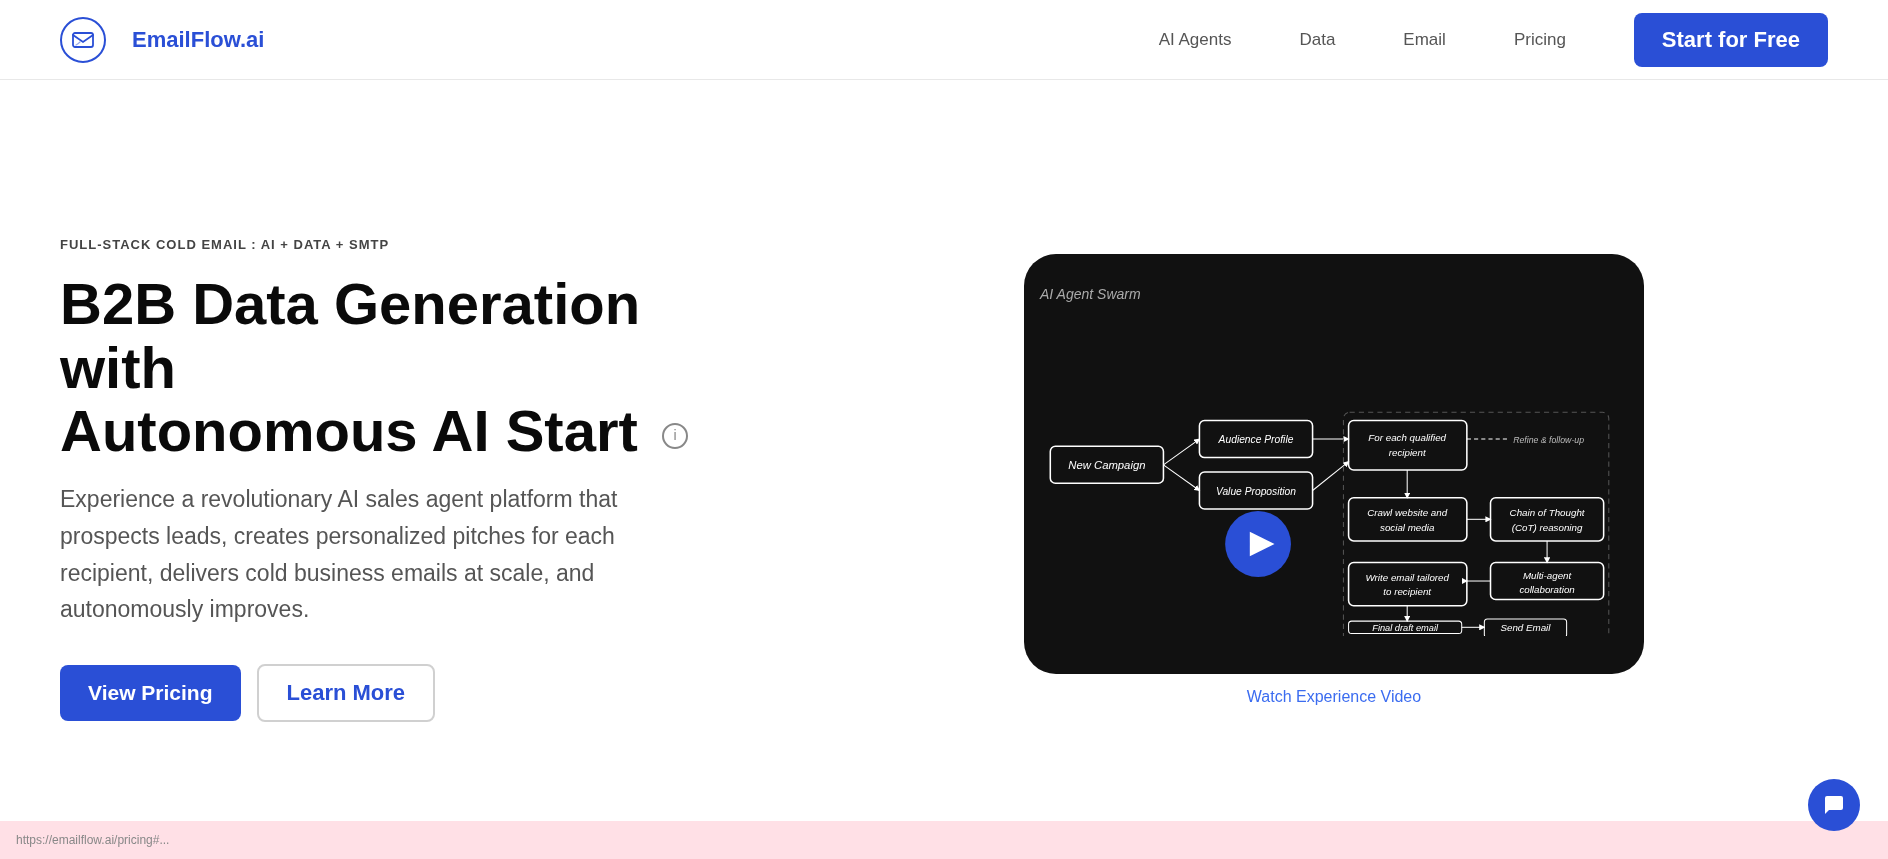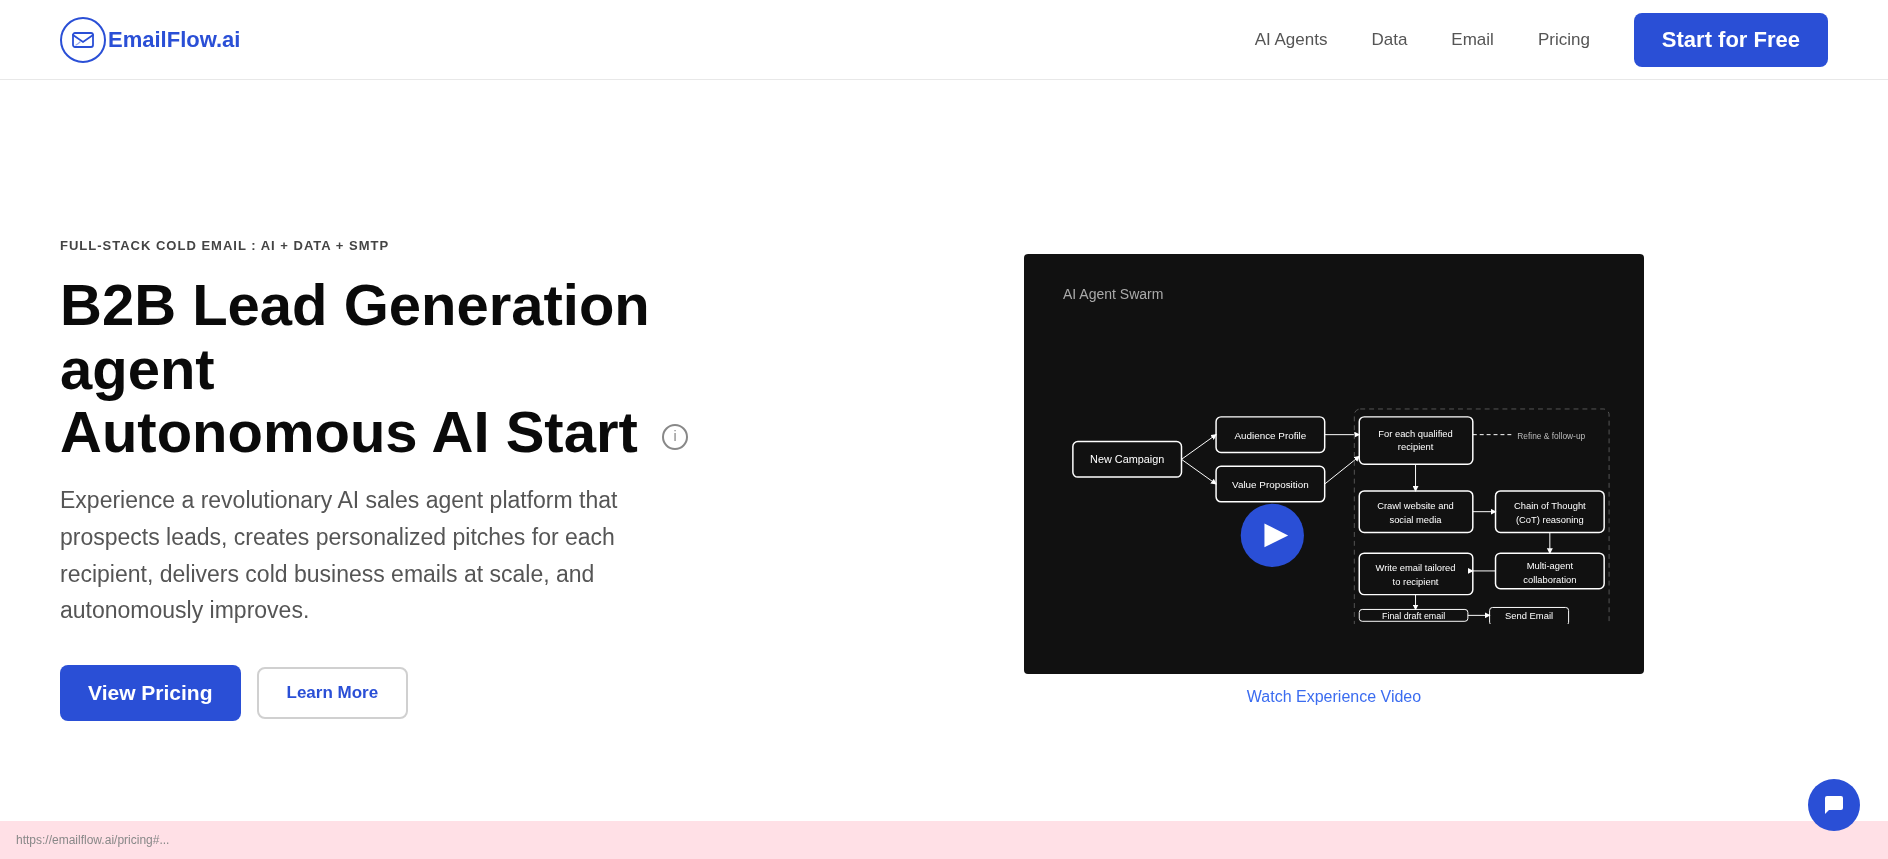--- a/index.html
+++ b/index.html
@@ -5,29 +5,29 @@
     * { margin: 0; padding: 0; box-sizing: border-box; }
     body { font-family: -apple-system, BlinkMacSystemFont, 'Segoe UI', sans-serif; background: #fff; color: #111; overflow-x: hidden; }
 
     
     nav {
       display: flex; align-items: center; justify-content: space-between;
       padding: 0 60px; height: 80px;
       border-bottom: 1px solid #e8e8e8;
       background: #fff;
     }
-    .nav-logo { display: flex; align-items: center; gap: 2px; text-decoration: none; }
+    .nav-logo { display: flex; align-items: center; gap: 26px; text-decoration: none; }
     .nav-logo-icon {
       width: 46px; height: 46px; border-radius: 50%;
       border: 2px solid #2a4fd6;
       display: flex; align-items: center; justify-content: center;
       color: #2a4fd6; font-size: 18px;
     }
     .nav-logo-text { font-size: 22px; font-weight: 700; color: #2a4fd6; }
-    .nav-links { display: flex; align-items: center; gap: 44px; }
+    .nav-links { display: flex; align-items: center; gap: 68px; }
     .nav-link { text-decoration: none; color: #555; font-size: 17px; font-weight: 500; }
     .nav-cta {
       background: #2a4fd6; color: #fff;
       border: none; border-radius: 8px;
       padding: 14px 28px; font-size: 22px; font-weight: 600;
       cursor: pointer; text-decoration: none;
     }
 
     
     .hero {
@@ -59,31 +59,31 @@
     .hero-buttons { display: flex; gap: 16px; align-items: center; }
     .btn-primary {
       background: #2a4fd6; color: #fff;
       border: none; border-radius: 8px;
       padding: 16px 28px; font-size: 21px; font-weight: 600;
       cursor: pointer;
     }
     .btn-secondary {
       background: #fff; color: #2a4fd6;
       border: 2px solid #d0d0d0; border-radius: 8px;
-      padding: 14px 28px; font-size: 17px; font-weight: 600;
+      padding: 14px 28px; font-size: 22px; font-weight: 600;
       cursor: pointer;
     }
 
     
     .hero-right { flex: 1; display: flex; flex-direction: column; align-items: center; }
     .diagram-container {
-      background: #111; border-radius: 4px;
+      background: #111; border-radius: 32px;
       width: 100%; max-width: 620px;
-      padding: 32px 28px 28px 39px;
-      position: relative; min-height: 420px;
+      padding: 32px 28px 28px 16px;
+      position: relative; min-height: 420px; font-style: italic;
     }
     .diagram-label {
       color: #aaa; font-size: 14px; font-weight: 400;
       margin-bottom: 2px;
     }
     .diagram-title {
       color: #fff; font-size: 20px; font-weight: 700;
       margin-bottom: 0;
     }
     
@@ -140,21 +140,21 @@
     <a href="#" class="nav-link">Email</a>
     <a href="#" class="nav-link">Pricing</a>
     <a href="#" class="nav-cta">Start for Free</a>
   </div>
 </nav>
 
 <section class="hero">
   <div class="hero-left">
     <p class="hero-eyebrow">FULL-STACK COLD EMAIL : AI + DATA + SMTP</p>
     <h1 class="hero-title">
-      <span>B2B Lead Generation agent</span><br>
+      <span>B2B Data Generation with</span><br>
       <span>Autonomous AI Start</span>
       <span class="hero-title-info">i</span>
     </h1>
     <p class="hero-description">Experience a revolutionary AI sales agent platform that prospects leads, creates personalized pitches for each recipient, delivers cold business emails at scale, and autonomously improves.</p>
     <div class="hero-buttons">
       <button class="btn-primary">View Pricing</button>
       <button class="btn-secondary">Learn More</button>
     </div>
   </div>
 

